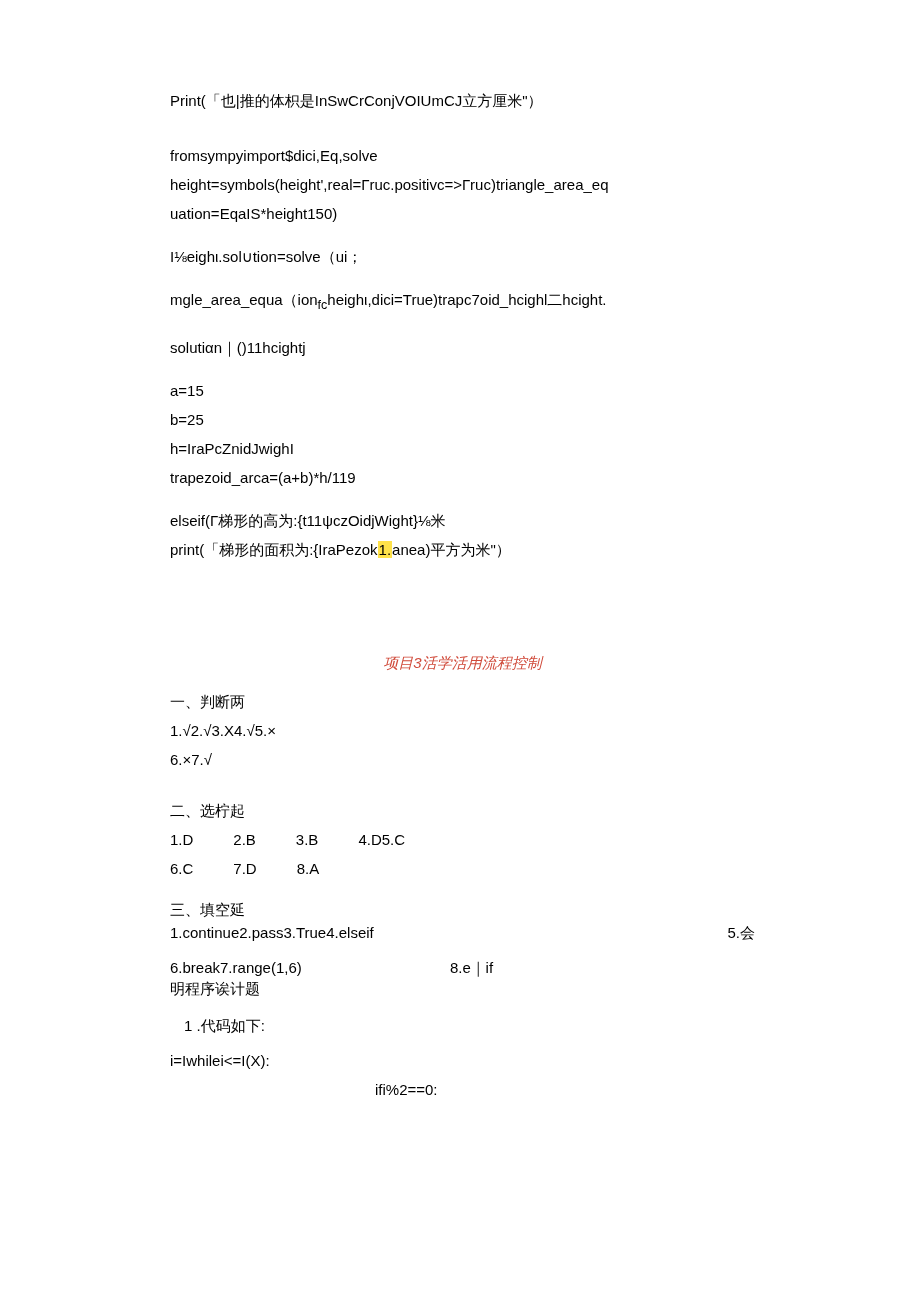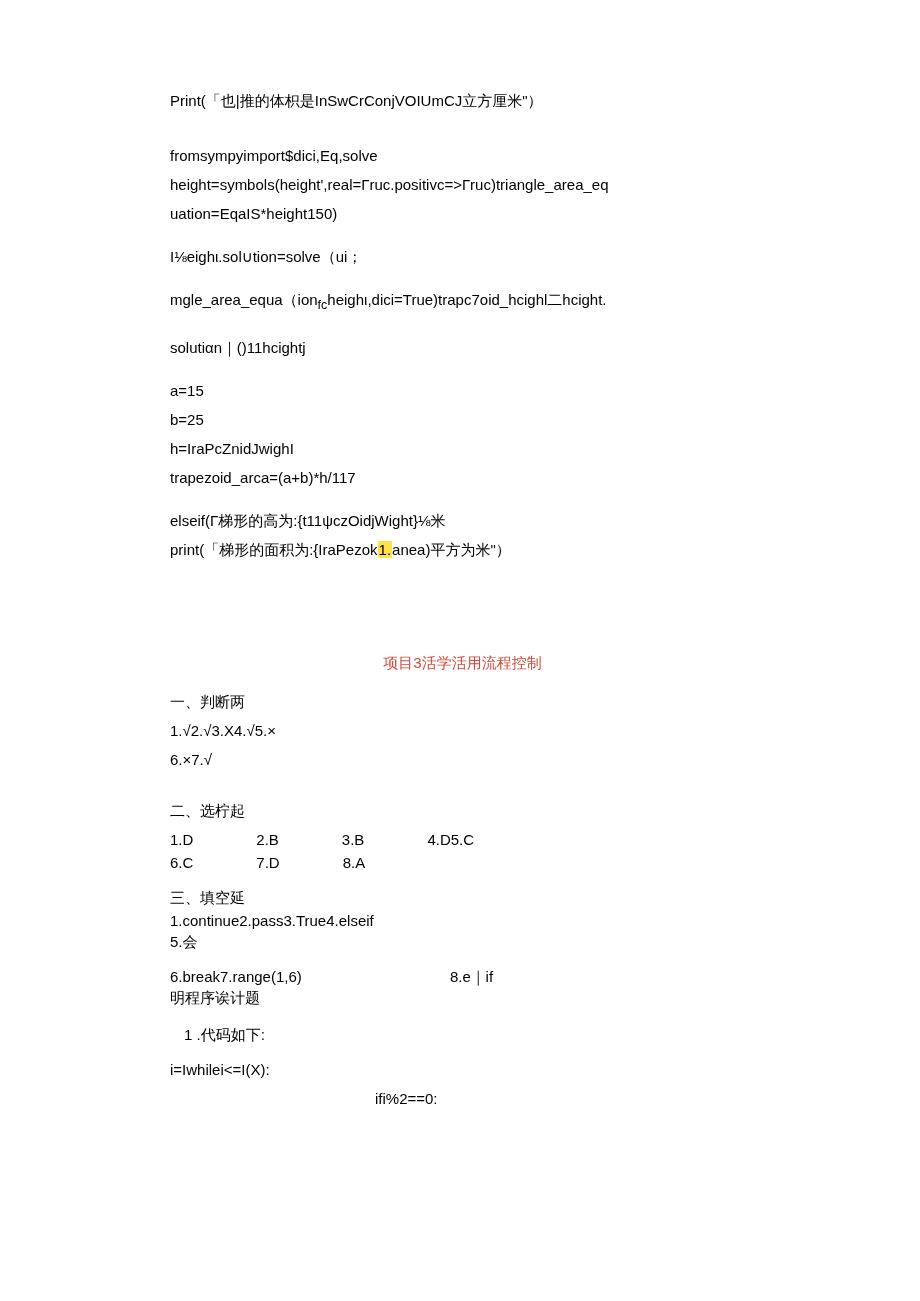--- a/index.html
+++ b/index.html
@@ -23,36 +23,36 @@
     margin: 0 0 8px 0;
   }
   .spacer-sm { height: 12px; }
   .spacer-md { height: 22px; }
   .spacer-xl { height: 70px; }
   .section-red {
     color: #d04a3a;
     text-align: center;
     font-size: 15px;
     margin-bottom: 18px;
+    font-style: italic;
   }
   .hl {
     background: #ffe24a;
     padding: 0 1px;
   }
   .answer-row {
     display: flex;
-    gap: 63px;
-    margin: 2px 0;
+    gap: 40px;
+    margin: 8px 0;
   }
   .answer-row span { white-space: nowrap; }
   .fill-row1 {
     display: flex;
     justify-content: space-between;
     margin-bottom: 14px;
-    flex-direction: column;
   }
   .fill-row2 {
     display: flex;
   }
   .fill-row2 .left { flex: 0 0 280px; }
   .fill-row2 .mid { flex: 1; }
   .indent1 {
     display: block;
     padding-left: 205px;
   }
@@ -74,21 +74,21 @@
 
   <div class="para">
     <span>mgle_area_equa（ion</span><sub>fc</sub><span>heighι,dici=True)trapc7oid_hcighl二hcight.</span>
   </div>
 
   <div class="para">solutiαn｜()11hcightj</div>
 
   <div class="para-tight">a=15</div>
   <div class="para-tight">b=25</div>
   <div class="para-tight">h=IraPcZnidJwighI</div>
-  <div class="para">trapezoid_arca=(a+b)*h/117</div>
+  <div class="para">trapezoid_arca=(a+b)*h/119</div>
 
   <div class="para-tight">elseif(Γ梯形的高为:{t11ψczOidjWight}⅛米</div>
   <div class="para">
     <span>print(「梯形的面积为:{IraPezok</span><span class="hl">1.</span><span>anea)平方为米"）</span>
   </div>
 
   <div class="spacer-xl"></div>
 
   <div class="section-red">项目3活学活用流程控制</div>
 

